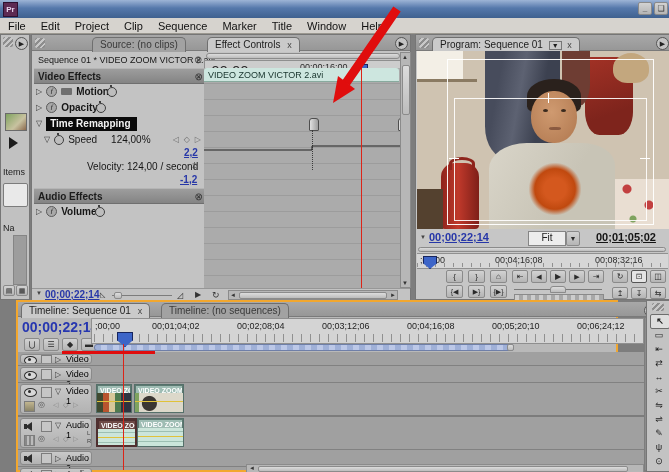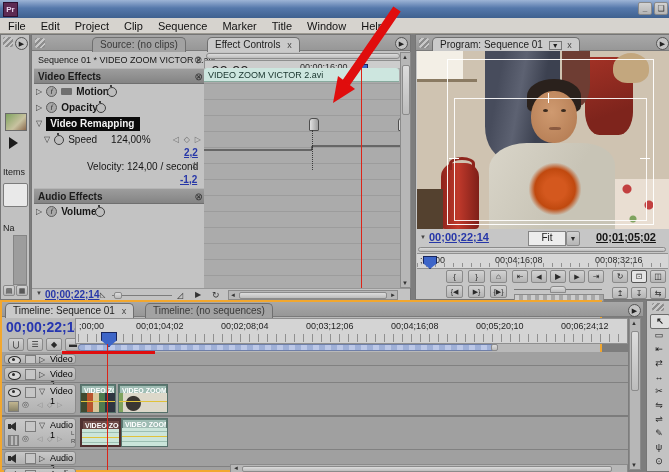--- a/index.html
+++ b/index.html
@@ -128,21 +128,21 @@
 
     <div class="row" style="left:4px;top:65px;width:167px;height:15px;gap:4px;">
       <span class="tri">▷</span>
       <span class="fx">f</span>
       <span style="font-weight:bold;">Opacity</span>
       <span class="stopwatch abs" style="right:6px;"></span>
     </div>
 
     <div class="row" style="left:4px;top:81px;width:167px;height:15px;gap:4px;">
       <span class="tri">▽</span>
-      <span style="background:#0a0a0a;color:#f2f2f2;font-weight:bold;padding:1px 6px 2px 4px;">Video Remapping</span>
+      <span style="background:#0a0a0a;color:#f2f2f2;font-weight:bold;padding:1px 6px 2px 4px;">Time Remapping</span>
     </div>
 
     <div class="row" style="left:12px;top:97px;width:159px;height:15px;gap:4px;">
       <span class="tri">▽</span>
       <span class="stopwatch"></span>
       <span>Speed</span>
       <span style="margin-left:10px;">124,00%</span>
       <span class="abs" style="right:24px;font-size:8px;color:#6f6f6f;">◁</span>
       <span class="abs" style="right:13px;font-size:8px;color:#6f6f6f;">◇</span>
       <span class="abs" style="right:2px;font-size:8px;color:#6f6f6f;">▷</span>
@@ -291,21 +291,21 @@
         <div class="thumbbar" style="left:36px;top:-3px;width:16px;height:7px;border-radius:3px 3px 0 0;"></div>
       </div>
       <div class="abs" style="left:98px;top:26px;width:88px;height:6px;border:1px solid #8a8a8a;
            background:repeating-linear-gradient(90deg,#cdcdcd 0 4px,#a8a8a8 4px 8px);"></div>
       <span class="abs gbtn" style="left:196px;top:19px;width:16px;height:12px;line-height:11px;">↥</span>
       <span class="abs gbtn" style="left:215px;top:19px;width:16px;height:12px;line-height:11px;">↧</span>
       <span class="abs gbtn" style="left:234px;top:19px;width:16px;height:12px;line-height:11px;">⇆</span>
     </div>
   </div>
 
-  <div class="panel" style="left:0;top:300px;width:602px;height:172px;background:#b9b9b9;border:2px solid #F2A72E;">
+  <div class="panel" style="left:16px;top:300px;width:602px;height:172px;background:#b9b9b9;border:2px solid #F2A72E;">
 
     <div class="tabstrip" style="left:0;top:0;width:641px;height:15px;">
       <div class="tab active" style="left:3px;top:1px;height:13px;">
         <span>Timeline: Sequence 01</span>
         <span style="font-size:9px;color:#444;margin-left:4px;">x</span>
       </div>
       <div class="tab inactive" style="left:143px;top:1px;height:13px;">Timeline: (no sequences)</div>
       <span class="menubtn" style="left:626px;top:2px;">▶</span>
     </div>
 

